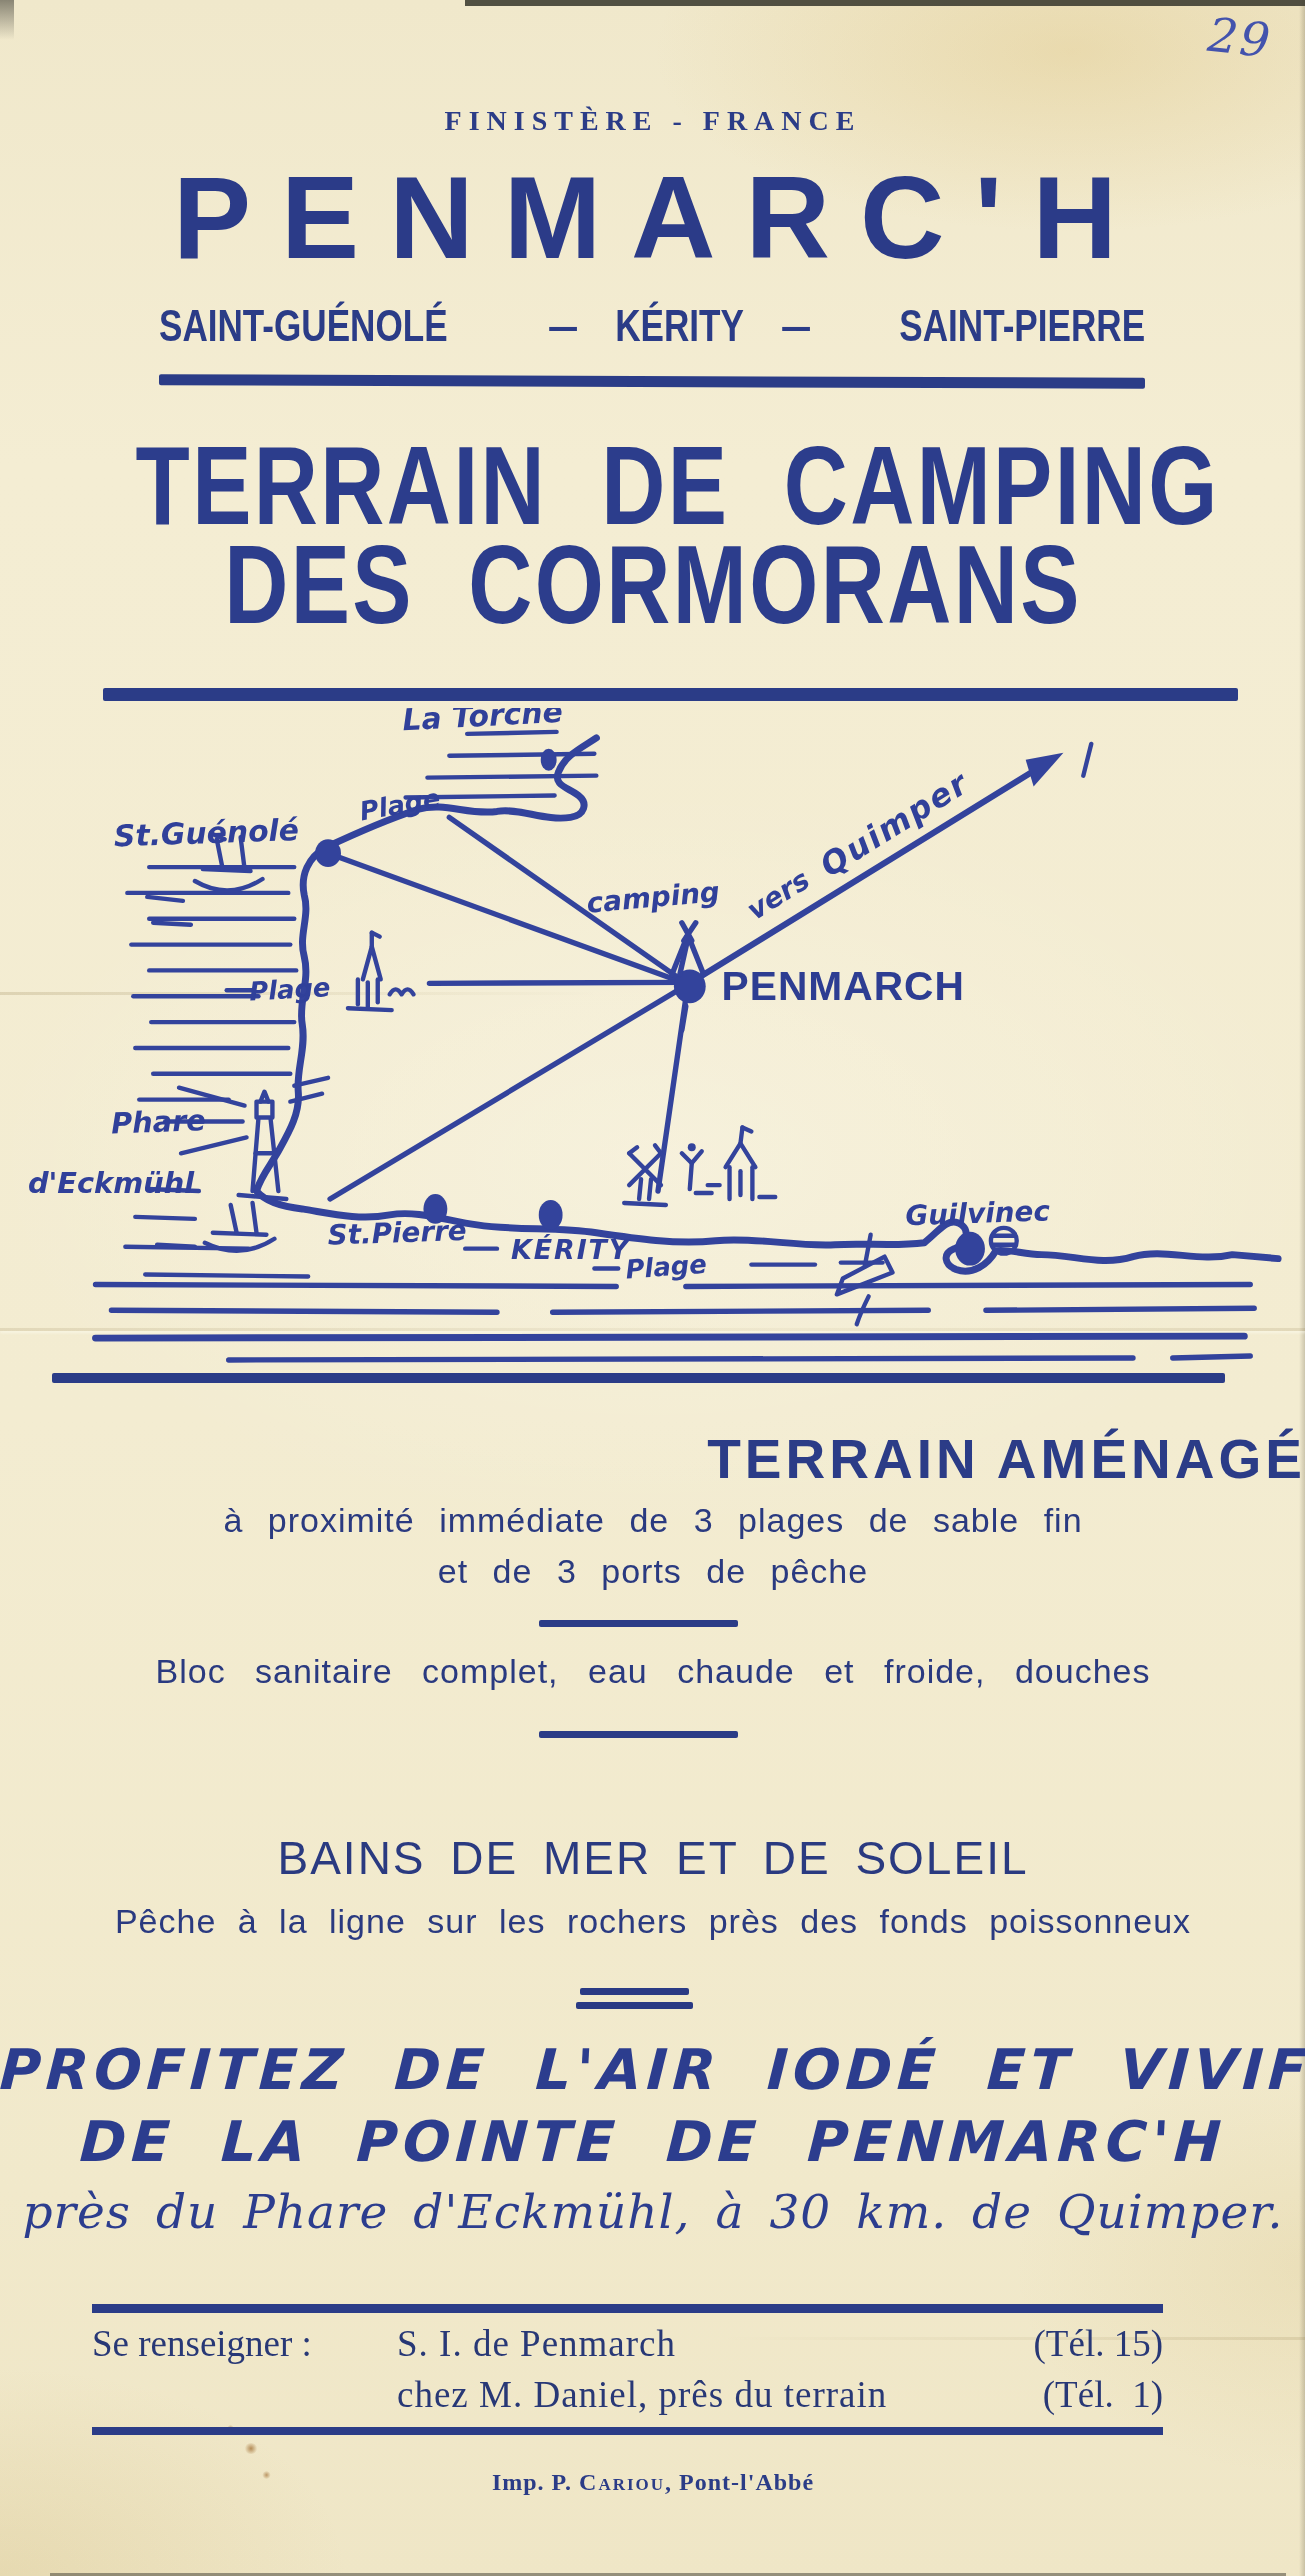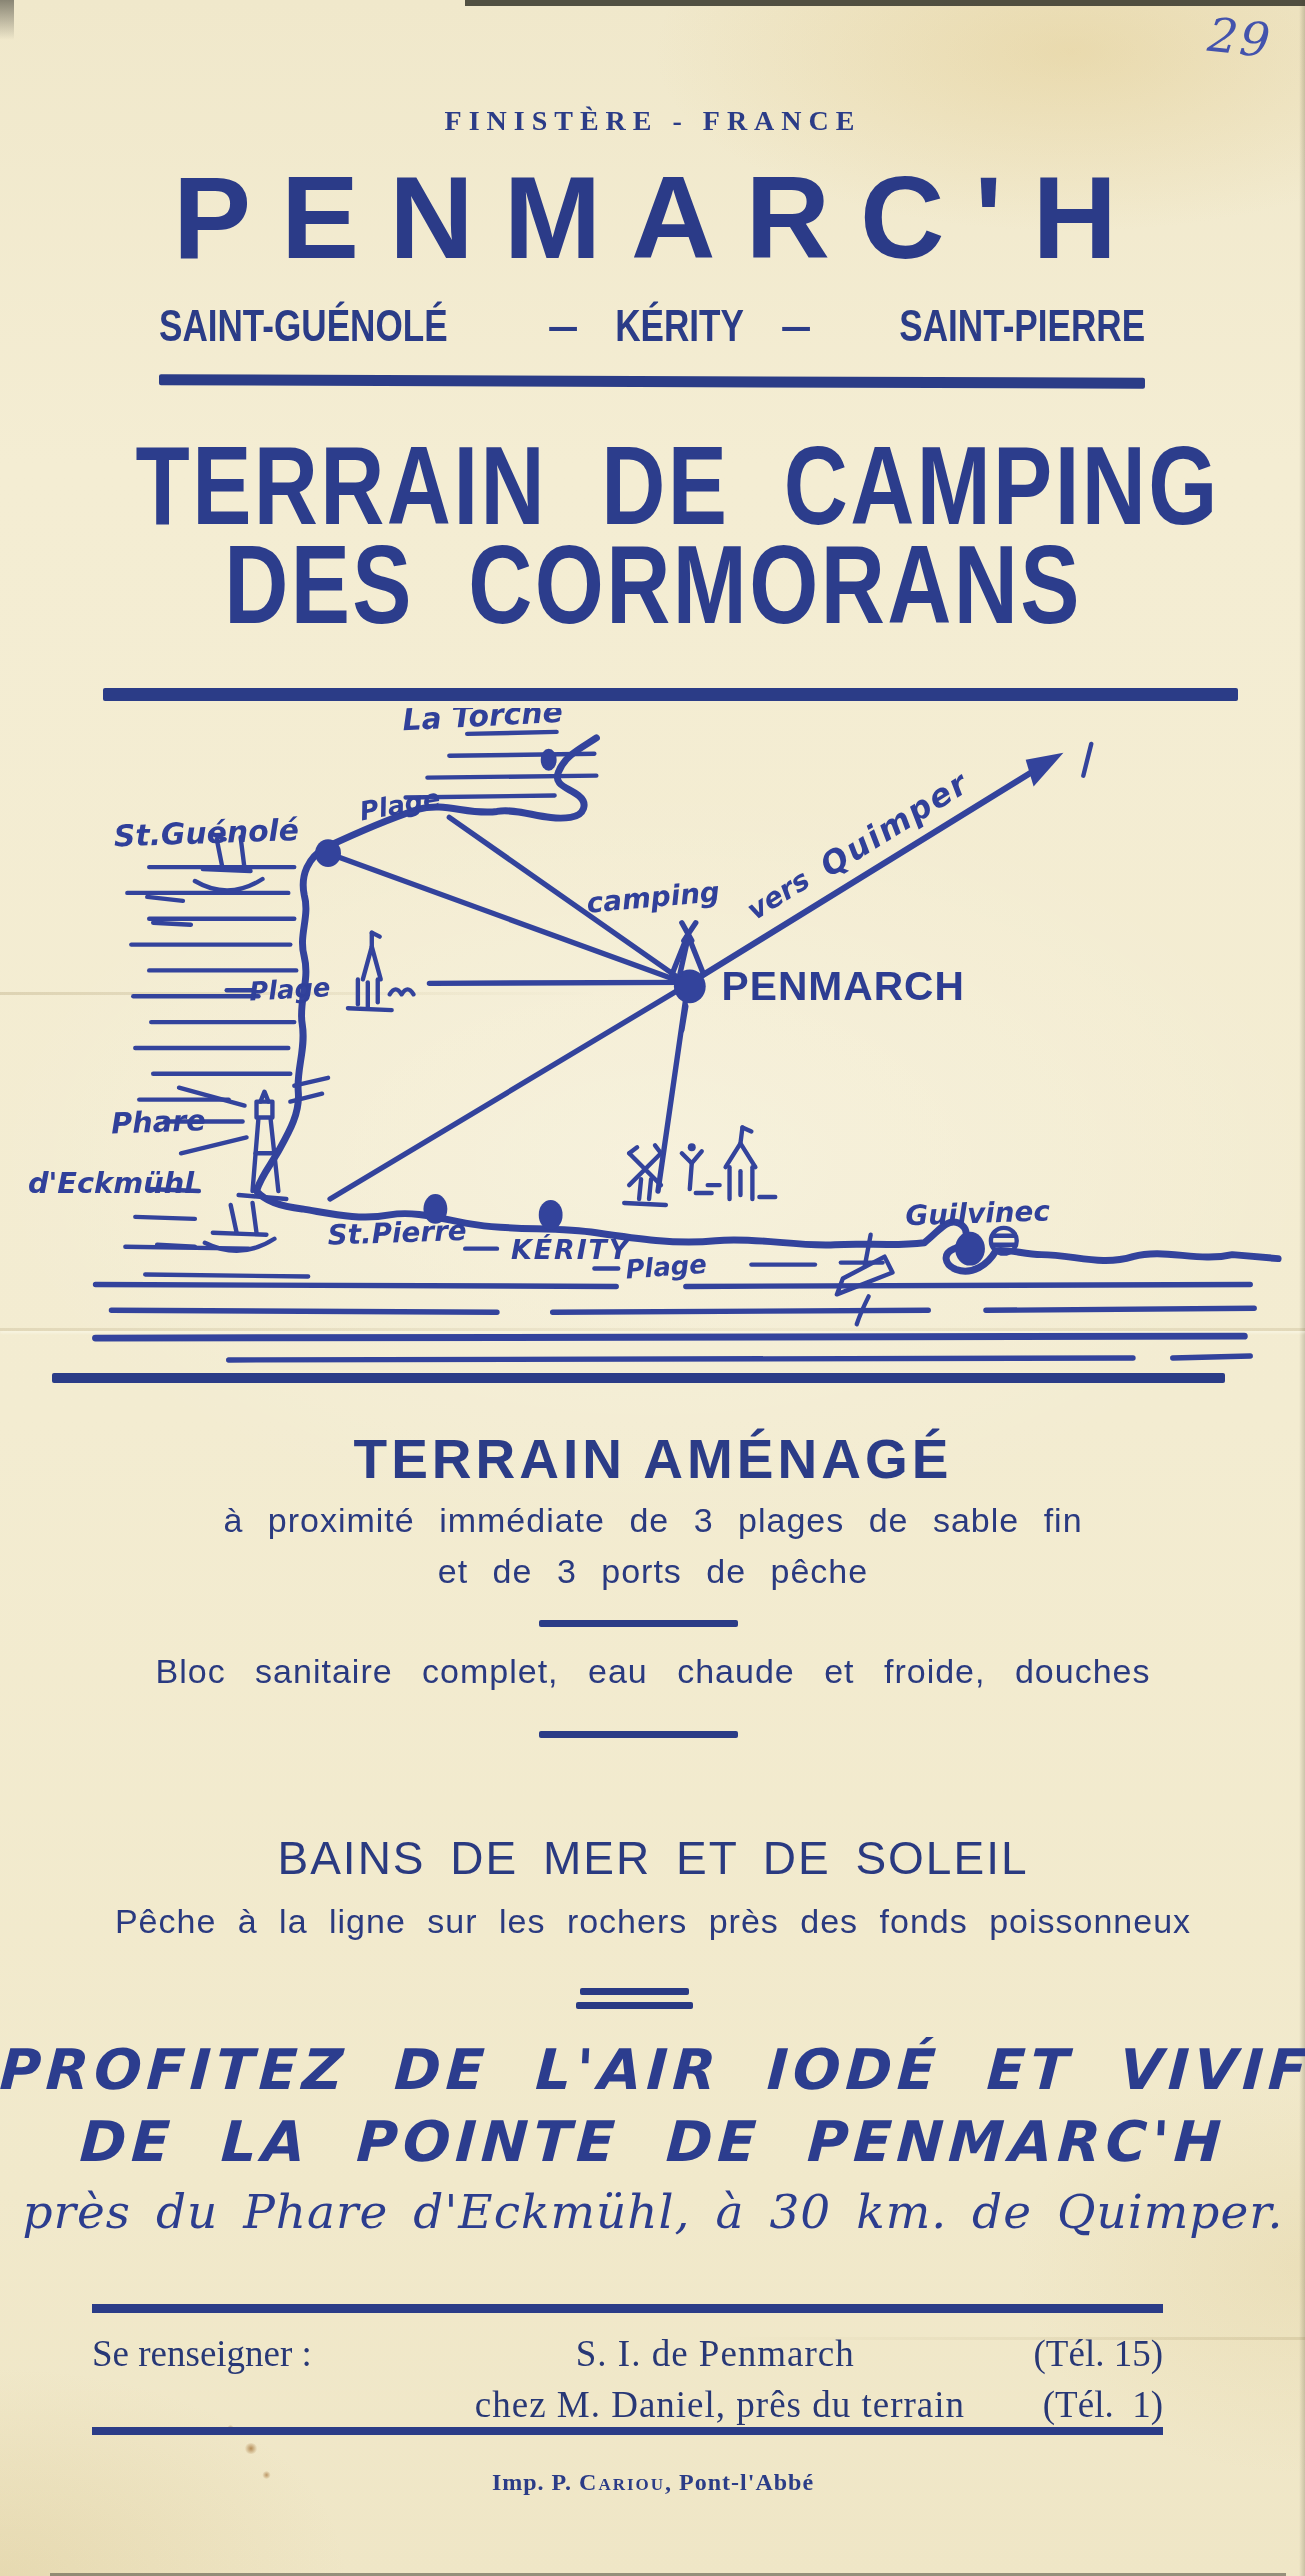--- a/index.html
+++ b/index.html
@@ -56,21 +56,21 @@
     font-size:111px; font-weight:bold; letter-spacing:3px; word-spacing:34px;}
 
   svg.map{position:absolute; left:20px; top:708px; width:1272px; height:662px;}
   .ink{stroke:#33439c; fill:none; stroke-linecap:round; stroke-linejoin:round;}
   .w4{stroke-width:4.4;} .w5{stroke-width:5.4;} .w6{stroke-width:6.2;} .w7{stroke-width:7;}
   .fillink{fill:#33439c; stroke:none;}
   .mlabel{font-family:"DejaVu Sans", sans-serif; font-style:italic; font-weight:bold; fill:#30409a; stroke:none;}
   .mlabel-big{font-family:"Liberation Sans", sans-serif; font-weight:bold; font-style:normal; fill:#2d3d92; stroke:none; letter-spacing:1px;}
 
   .sec{position:absolute; left:0; width:100%; text-align:center; white-space:nowrap;}
-  .amenage-title{top:1427px; font-size:55px; font-weight:bold; letter-spacing:4px; color:#2b3c87;}
+  .amenage-title{top:1427px; font-size:55px; font-weight:bold; letter-spacing:4px; color:#2b3c87;text-align:right;}
   .body-line{font-size:34px; letter-spacing:1px; word-spacing:14px; color:#2a3a80;}
   .l-amen1{top:1501px;} .l-amen2{top:1552px;}
   .l-bloc{top:1652px; word-spacing:19px;}
   .caps-line{font-size:46px; letter-spacing:2px; word-spacing:10px; color:#2a3a80;}
   .l-repos{top:1761px;} .l-bains{top:1831px;}
   .l-peche{top:1902px; word-spacing:11px;}
   .sdiv{position:absolute; background:#2b3c87; height:7px; border-radius:2px;}
   .sdiv.d1{top:1620px; left:539px; width:199px;}
   .sdiv.d2{top:1731px; left:539px; width:199px;}
   .ddiv{position:absolute; background:#2a3a84; height:7px; border-radius:2px; width:109px; left:580px;}
@@ -80,21 +80,21 @@
   .l-prof1{top:2037px;} .l-prof2{top:2109px;}
   .script-line{top:2184px; font-family:"DejaVu Serif", serif; font-style:italic; font-size:47px;
     word-spacing:9px; letter-spacing:1px; color:#2c3d8e;}
   .rule-b{position:absolute; left:92px; width:1071px; background:#2b3c87;}
   .rule-b.b1{top:2304px; height:9px;}
   .rule-b.b2{top:2427px; height:8px;}
   .contact-row{position:absolute; left:92px; width:1071px; display:flex; align-items:baseline;
     font-family:"Liberation Serif", serif; font-size:37px; color:#283876; white-space:nowrap;}
   .contact-row.r1{top:2322px;} .contact-row.r2{top:2373px;}
   .c-label{width:305px; flex:0 0 305px;}
-  .c-name{flex:1 1 auto; text-align:center; letter-spacing:1px;margin-top:10px;}
+  .c-name{flex:1 1 auto; text-align:left; letter-spacing:1px;}
   .c-tel{flex:0 0 auto; text-align:right;}
   .imprint{position:absolute; top:2469px; left:0; width:100%; text-align:center;
     font-family:"Liberation Serif", serif; font-weight:bold; font-size:24px; letter-spacing:1px; color:#2b3c87;}
   .imprint .sc{font-variant:small-caps; letter-spacing:2px;}
 </style>
 </head>
 <body>
 
 <div class="page">
 

